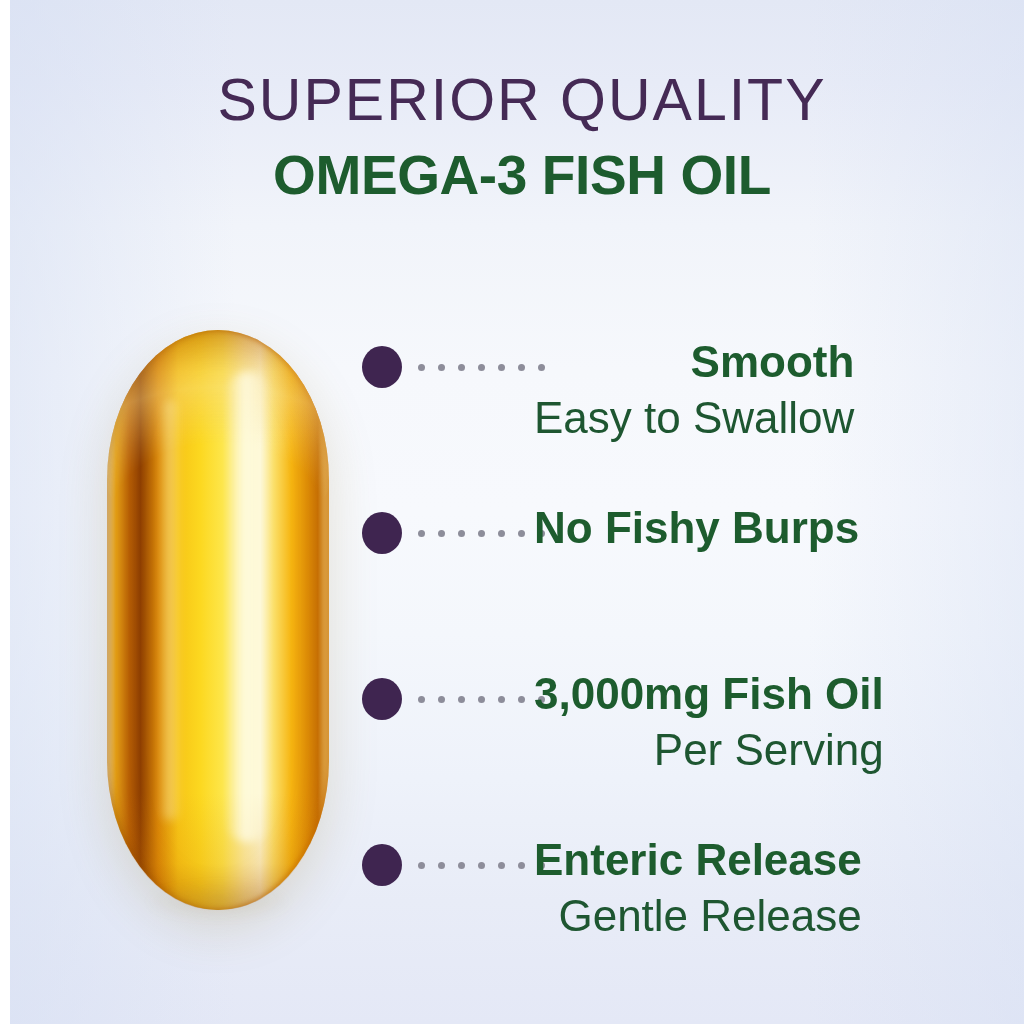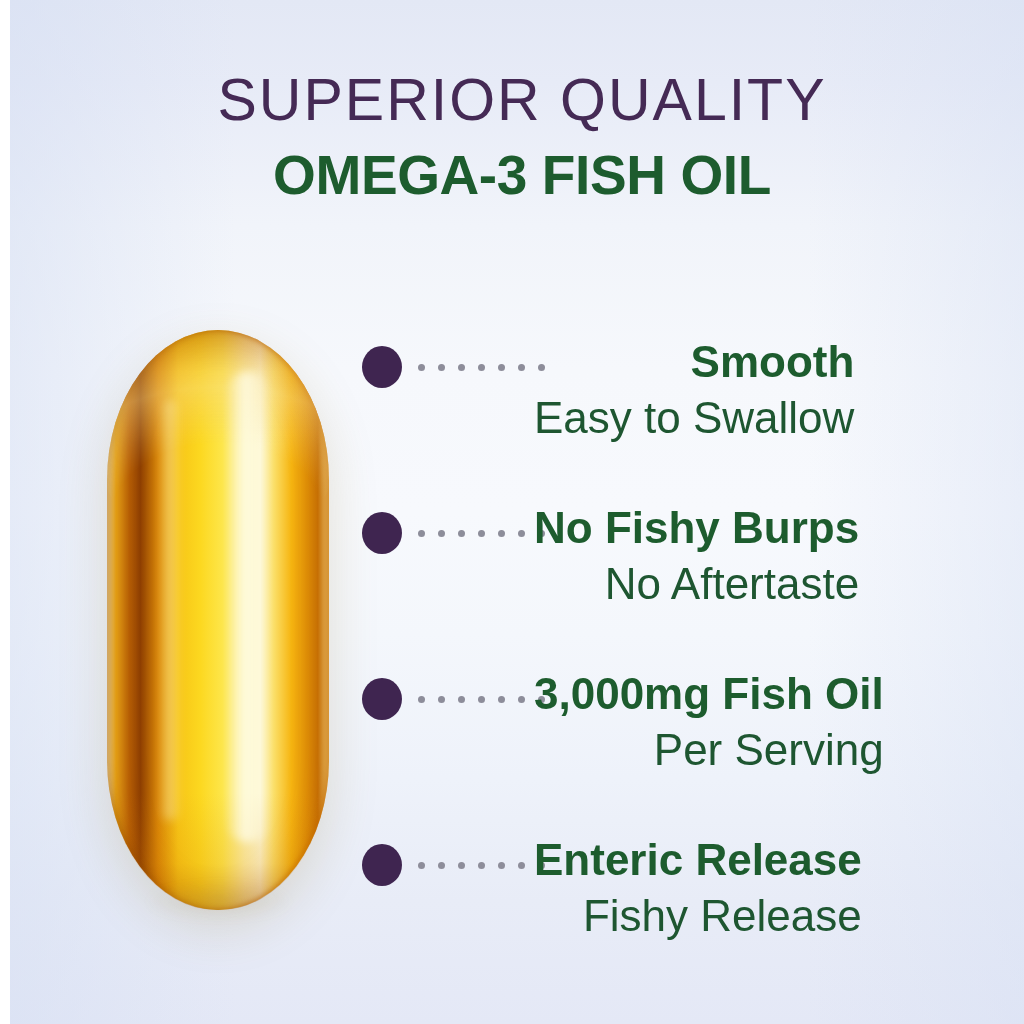--- a/index.html
+++ b/index.html
@@ -299,21 +299,20 @@
             <i class="dot-small"></i>
             <i class="dot-small"></i>
           <i class="dot-small"></i>
             <i class="dot-small"></i>
             <i class="dot-small"></i>
           <i class="dot-small"></i>
         </span>
       </div>
       <div class="feature-text">
         <div class="feature-title">No Fishy Burps</div>
-        <div class="feature-sub">No Aftertaste</div>
       </div>
     </div>
 
     <div class="feature-row">
       <div class="feature-marker">
         <span class="dot-big"></span>
         <span class="dot-line">
           <i class="dot-small"></i>
             <i class="dot-small"></i>
             <i class="dot-small"></i>
@@ -337,18 +336,18 @@
             <i class="dot-small"></i>
             <i class="dot-small"></i>
           <i class="dot-small"></i>
             <i class="dot-small"></i>
             <i class="dot-small"></i>
           <i class="dot-small"></i>
         </span>
       </div>
       <div class="feature-text">
         <div class="feature-title medium">Enteric Release</div>
-        <div class="feature-sub">Fishy Release</div>
+        <div class="feature-sub">Gentle Release</div>
       </div>
     </div>
 
   </div>
 </div>
 
 </body></html>

